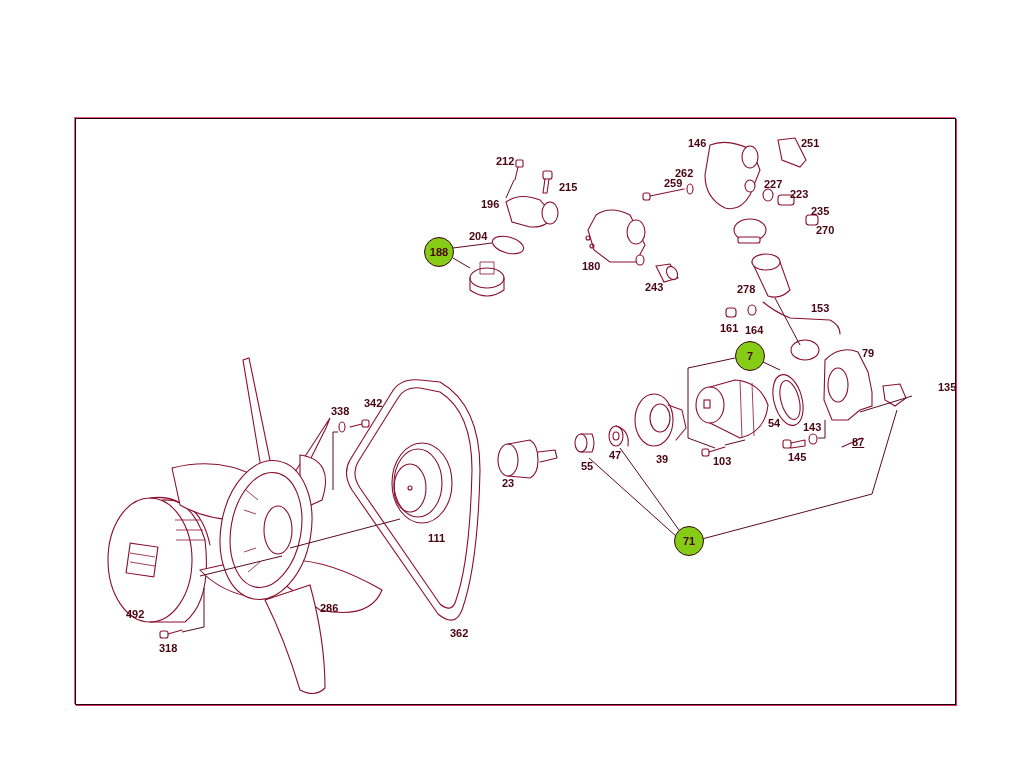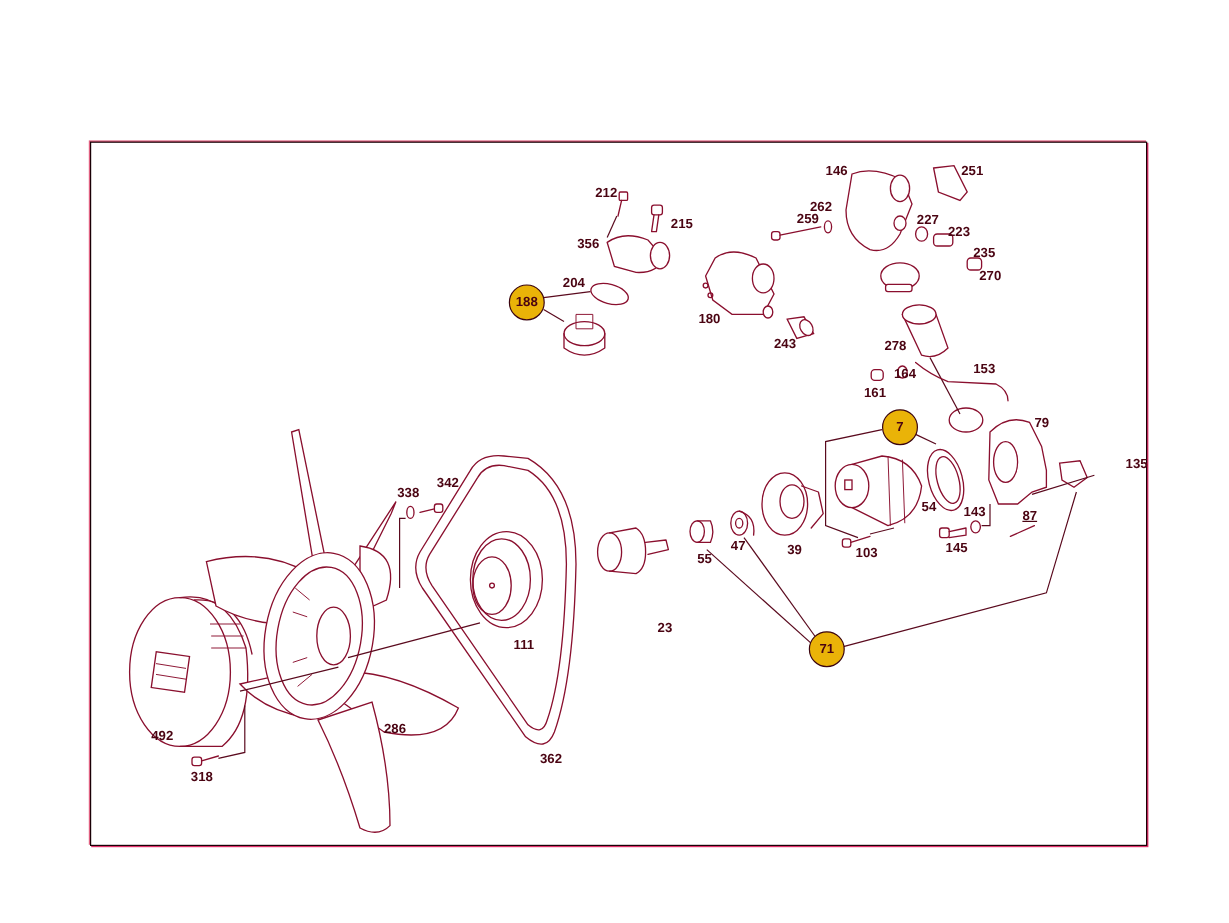--- a/index.html
+++ b/index.html
@@ -4,21 +4,21 @@
 <style>
   html, body { margin: 0; padding: 0; background: #ffffff; }
   body { width: 1024px; height: 769px; position: relative; overflow: hidden; font-family: "Liberation Sans", sans-serif; }
   #diagram-frame { position: absolute; left: 75px; top: 118px; width: 881px; height: 587px; border: 1.5px solid #1a0006; box-shadow: -1px -1px 0 #e06080, 1px 1px 0 #e0306a; box-sizing: border-box; }
   svg#drawing { position: absolute; left: 0; top: 0; }
   .ln { fill: none; stroke: #8a0f2e; stroke-width: 1.1; stroke-linejoin: round; stroke-linecap: round; }
   .lnT { fill: none; stroke: #8a0f2e; stroke-width: 0.8; }
   .fillw { fill: #ffffff; stroke: #8a0f2e; stroke-width: 1.1; }
   .leader { fill: none; stroke: #5a0a1e; stroke-width: 1; }
   .lbl { position: absolute; font-family: "Liberation Sans", sans-serif; font-weight: bold; font-size: 11px; color: #4a0412; line-height: 12px; white-space: nowrap; cursor: pointer; }
-  .circ { position: absolute; width: 30px; height: 30px; border: 1.3px solid #3a0410; border-radius: 50%; background: #eab308; box-sizing: border-box; display: flex; align-items: center; justify-content: center; font-weight: bold; font-size: 11px; color: #4a0412; cursor: pointer; font-family: "Liberation Sans", sans-serif; }
+  .circ { position: absolute; width: 30px; height: 30px; border: 1.3px solid #3a0410; border-radius: 50%; background: #84cc16; box-sizing: border-box; display: flex; align-items: center; justify-content: center; font-weight: bold; font-size: 11px; color: #4a0412; cursor: pointer; font-family: "Liberation Sans", sans-serif; }
 </style>
 </head>
 <body>
 
 <div id="diagram-frame"></div>
 
 <svg id="drawing" width="1024" height="769" viewBox="0 0 1024 769">
 
   <g>
     <ellipse class="fillw" cx="150" cy="560" rx="42" ry="62"></ellipse>
@@ -227,49 +227,49 @@
   <g>
       <rect class="fillw" x="726" y="308" width="10" height="9" rx="3"></rect>
     </g>
   <g>
       <ellipse class="ln" cx="752" cy="310" rx="4" ry="5"></ellipse>
     </g>
 </svg>
 
 <span class="lbl" style="left:496px;top:155px;">212</span>
 <span class="lbl" style="left:559px;top:181px;">215</span>
-<span class="lbl" style="left:481px;top:198px;">356</span>
+<span class="lbl" style="left:481px;top:198px;">196</span>
 <span class="lbl" style="left:469px;top:230px;">204</span>
 <div class="circ" style="left:424px;top:237px;">188</div>
 <span class="lbl" style="left:582px;top:260px;">180</span>
 <span class="lbl" style="left:645px;top:281px;">243</span>
 <span class="lbl" style="left:641px;top:177px;margin-left:23px;">259</span>
 <span class="lbl" style="left:675px;top:167px;">262</span>
 <span class="lbl" style="left:688px;top:137px;">146</span>
 <span class="lbl" style="left:801px;top:137px;">251</span>
 <span class="lbl" style="left:764px;top:178px;">227</span>
 <span class="lbl" style="left:790px;top:188px;">223</span>
 <span class="lbl" style="left:811px;top:205px;">235</span>
 <span class="lbl" style="left:768px;top:224px;padding-left:48px;">270</span>
 <span class="lbl" style="left:737px;top:283px;">278</span>
 <span class="lbl" style="left:720px;top:322px;">161</span>
-<span class="lbl" style="left:745px;top:306px;">164</span>
+<span class="lbl" style="left:745px;top:324px;">164</span>
 <span class="lbl" style="left:811px;top:302px;">153</span>
 <div class="circ" style="left:735px;top:341px;">7</div>
 <span class="lbl" style="left:862px;top:347px;">79</span>
 <span class="lbl" style="left:904px;top:381px;padding-left:34px;">135</span>
 <span class="lbl" style="left:768px;top:417px;">54</span>
 <span class="lbl" style="left:803px;top:421px;">143</span>
 <span class="lbl" style="left:788px;top:451px;">145</span>
-<span class="lbl" style="left:852px;top:424px;text-decoration:underline;">87</span>
+<span class="lbl" style="left:852px;top:436px;text-decoration:underline;">87</span>
 <span class="lbl" style="left:713px;top:455px;">103</span>
 <span class="lbl" style="left:656px;top:453px;">39</span>
 <span class="lbl" style="left:609px;top:449px;">47</span>
 <span class="lbl" style="left:581px;top:460px;">55</span>
-<span class="lbl" style="left:548px;top:477px;margin-top:41px;">23</span>
+<span class="lbl" style="left:502px;top:477px;">23</span>
 <span class="lbl" style="left:428px;top:532px;">111</span>
 <div class="circ" style="left:674px;top:526px;">71</div>
 <span class="lbl" style="left:331px;top:405px;">338</span>
 <span class="lbl" style="left:364px;top:397px;">342</span>
 <span class="lbl" style="left:450px;top:627px;">362</span>
 <span class="lbl" style="left:320px;top:602px;">286</span>
 <span class="lbl" style="left:126px;top:608px;">492</span>
 <span class="lbl" style="left:159px;top:642px;">318</span>
 
 </body></html>

